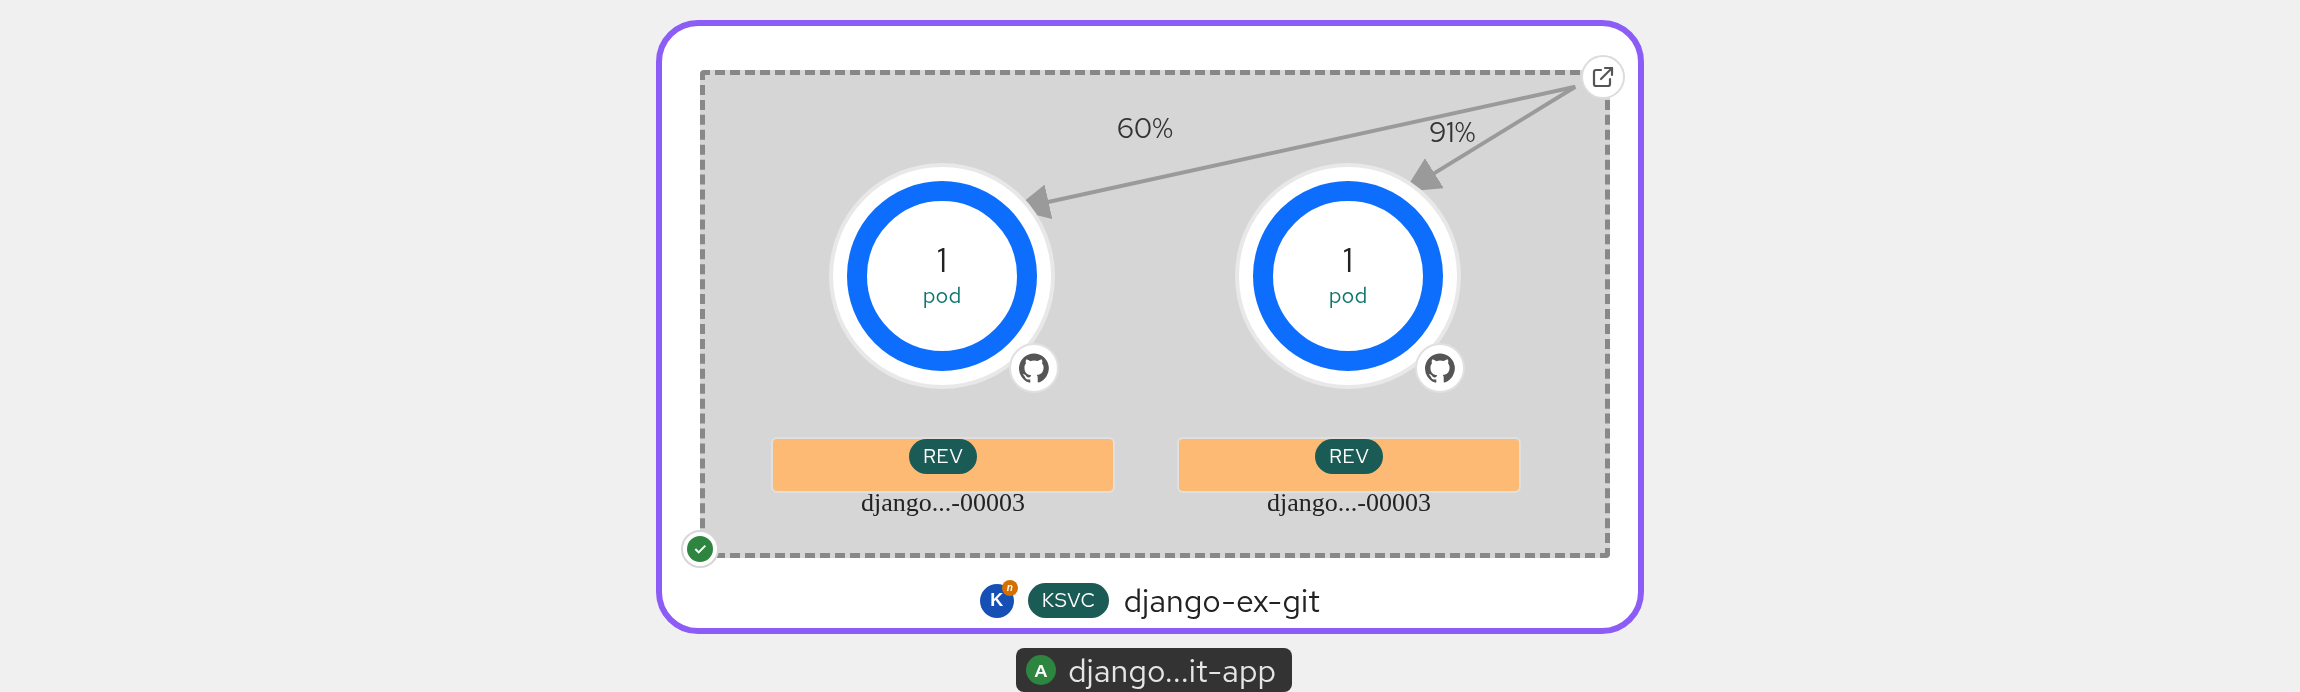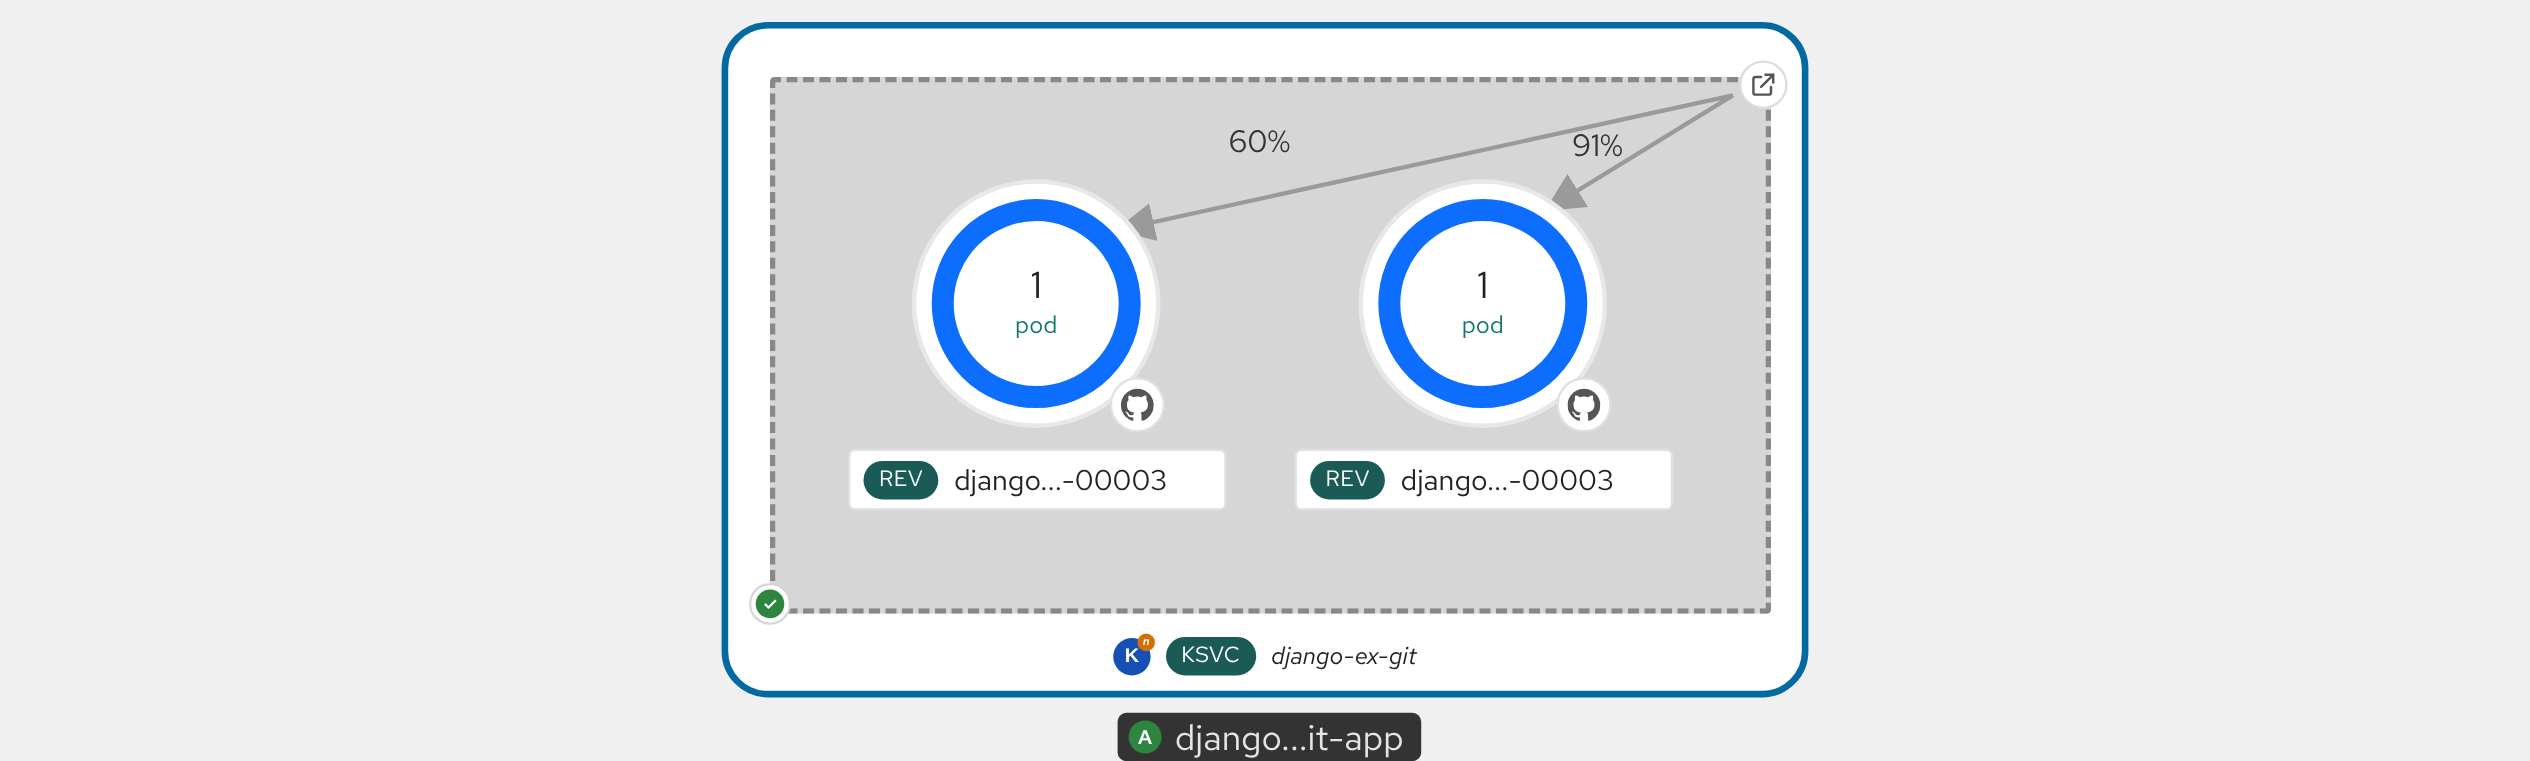--- a/index.html
+++ b/index.html
@@ -10,21 +10,21 @@
     font-family: "Red Hat Text", "Overpass", "Helvetica Neue", Arial, sans-serif;
     position: relative;
   }
 
   
   .panel {
     position: absolute;
     left: 656px; top: 20px;
     width: 988px; height: 614px;
     background: #ffffff;
-    border: 6px solid #0369a1;
+    border: 6px solid #8b5cf6;
     border-radius: 42px;
   }
 
   
   .dashed {
     position: absolute;
     left: 38px; top: 44px;
     width: 910px; height: 488px;
     background: #d6d6d6;
     border: 5px dashed #888888;
@@ -95,42 +95,43 @@
     background:#ffffff;
     border:2px solid #e0e0e0;
     border-radius:50%;
     display:flex; align-items:center; justify-content:center;
   }
   .gh-badge svg { width:30px; height:30px; fill:#555; }
 
   
   .rev-box {
     position:absolute;
-    top: 333px;
+    top: 362px;
     width: 344px; height: 56px;
-    background:#ffffff;
+    background:#fdba74;
     border:2px solid #e0e0e0;
     border-radius:6px;
     display:flex; align-items:center;
     padding:0 12px;
     gap:14px;
+    flex-direction:column;
   }
   .rev-box.left  { left: 66px; }
   .rev-box.right { left: 472px; }
   .pill {
     display:inline-flex; align-items:center; justify-content:center;
     border-radius:999px;
     font-size:20px;
     color:#ffffff;
     padding:4px 14px 5px;
     letter-spacing:0.5px;
   }
   .pill.rev  { background:#1b5b55; }
   .pill.ksvc { background:#1b5b55; }
-  .rev-name { font-size:26px; color:#222; }
+  .rev-name { font-size:26px; color:#222;font-family:Liberation Serif, serif; }
 
   
   .ksvc-row {
     position:absolute;
     left: 0; right:0;
     top: 553px;
     display:flex; align-items:center; justify-content:center;
     gap:14px;
   }
   .knative-icon {
@@ -141,21 +142,21 @@
     color:#fff; font-weight:700; font-size:18px;
     font-family: Arial, sans-serif;
   }
   .knative-icon .sup {
     position:absolute; top:-4px; right:-4px;
     width:16px; height:16px; border-radius:50%;
     background:#d46f00; color:#fff;
     font-size:10px; font-style:italic;
     display:flex; align-items:center; justify-content:center;
   }
-  .ksvc-name { font-size:22px; color:#222;font-style:italic; }
+  .ksvc-name { font-size:32px; color:#222; }
 
   
   .status {
     position:absolute;
     left: 19px; top: 504px;
     width:38px; height:38px;
     border-radius:50%;
     background:#ffffff;
     border:2px solid #d7d7d7;
     display:flex; align-items:center; justify-content:center;

